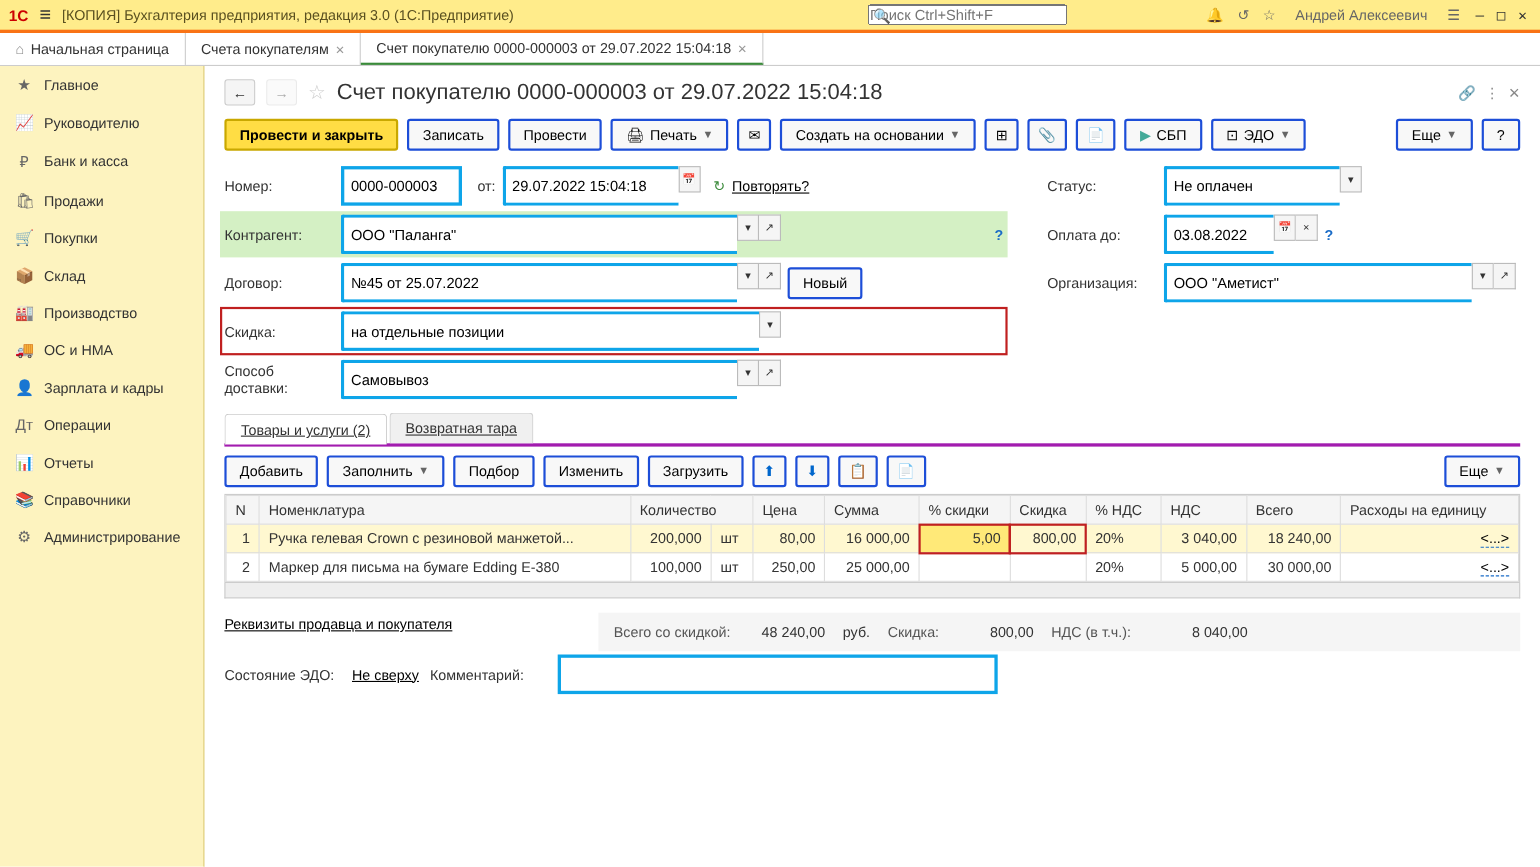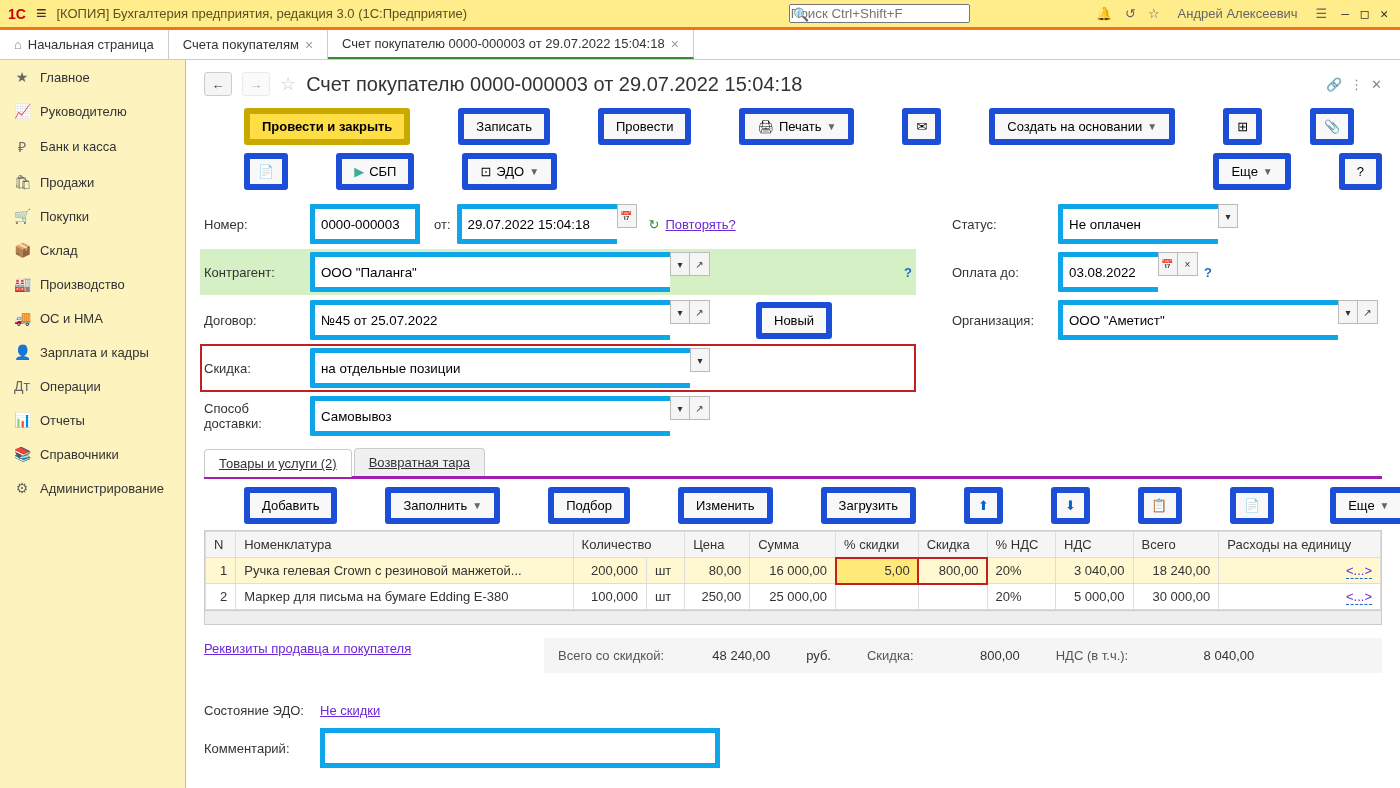--- a/index.html
+++ b/index.html
@@ -24,57 +24,57 @@
 .sidebar { width: 186px; background: #fdf3bf; border-right: 1px solid #d4c060; overflow-y: auto; }
 .sidebar .sitem { display: flex; align-items: center; gap: 10px; padding: 9px 14px; cursor: pointer; color: #333; }
 .sidebar .sicon { width: 16px; text-align: center; color: #666; font-size: 14px; }
 .content { flex: 1; padding: 12px 18px; overflow: auto; background: #fff; }
 .doc-header { display: flex; align-items: center; gap: 10px; margin-bottom: 12px; }
 .doc-header .navbtn { width: 28px; height: 24px; border: 1px solid #ccc; background: #f5f5f5; display: flex; align-items: center; justify-content: center; cursor: pointer; border-radius: 3px; }
 .doc-header h1 { font-size: 20px; font-weight: normal; }
 .doc-header .star { color: #ccc; font-size: 18px; cursor: pointer; }
 .doc-header .right { margin-left: auto; display: flex; gap: 8px; align-items: center; }
 .toolbar { display: flex; gap: 8px; margin-bottom: 14px; flex-wrap: wrap; align-items: center; }
-.btn { padding: 5px 12px; border: 6px solid #1d4ed8; background: #f8f8f8; border-radius: 3px; cursor: pointer; font-size: 13px; display: inline-flex; align-items: center; gap: 5px; margin-left: 40px; }
+.btn { padding: 5px 12px; border: 2px solid #1d4ed8; background: #f8f8f8; border-radius: 3px; cursor: pointer; font-size: 13px; display: inline-flex; align-items: center; gap: 5px; }
 .btn.primary { background: #ffdd44; border-color: #c9a800; font-weight: bold; }
 .btn.icon-only { padding: 5px 8px; }
 .btn .caret { font-size: 10px; color: #666; }
 .toolbar .spacer { flex: 1; }
 .form-area { display: flex; gap: 40px; margin-bottom: 12px; }
 .form-col { display: flex; flex-direction: column; gap: 8px; }
 .form-row { display: flex; align-items: center; gap: 6px; }
 .form-row label { width: 100px; }
 .form-row.hl-green { background: #d4f0c4; padding: 3px 4px; margin: -3px -4px; }
 .form-row.hl-red { outline: 2px solid #c02020; padding: 2px; margin: -2px; }
-.input { border: 5px solid #0ea5e9; padding: 15px 6px; background: #fff; height: 24px; }
+.input { border: 3px solid #0ea5e9; padding: 15px 6px; background: #fff; height: 24px; }
 .combo-wrap { display: flex; }
 .combo-wrap .input { border-right: none; border-radius: 2px 0 0 2px; }
 .combo-wrap .cbtn { width: 20px; height: 24px; border: 1px solid #bbb; background: #f5f5f5; display: flex; align-items: center; justify-content: center; cursor: pointer; font-size: 10px; }
 .combo-wrap .cbtn + .cbtn { border-left: none; }
-.link { color: #6d28d9; text-decoration: underline; cursor: pointer; }
+.link { color: #000000; text-decoration: underline; cursor: pointer; }
 .link.dashed { text-decoration: none; border-bottom: 1px dashed #1a6cc7; }
 .help-icon { color: #1a6cc7; font-weight: bold; cursor: pointer; }
 .subtabs { display: flex; border-bottom: 3px solid #a21caf; margin-bottom: 8px; text-decoration: underline; }
 .subtabs .stab { padding: 6px 14px; border: 1px solid #ccc; border-bottom: none; background: #f0f0f0; cursor: pointer; margin-right: 2px; border-radius: 4px 4px 0 0; }
 .subtabs .stab.active { background: #fff; position: relative; top: 1px; }
 .table-toolbar { display: flex; gap: 8px; margin-bottom: 6px; align-items: center; }
 .table-toolbar .spacer { flex: 1; }
 .grid { border: 1px solid #ccc; overflow: auto; max-height: 260px; }
 table { border-collapse: collapse; width: 100%; font-size: 13px; }
 th, td { border: 1px solid #ddd; padding: 5px 8px; text-align: left; white-space: nowrap; }
 th { background: #f5f5f5; font-weight: normal; }
 td.num { text-align: right; }
 tr.datarow.selected td { background: #fff8d0; }
 td.hl-cell { outline: 2px solid #c02020; outline-offset: -1px; background: #ffe978 !important; }
 td.hl-cell2 { outline: 2px solid #c02020; outline-offset: -1px; }
 .scrollbar-h { height: 14px; background: #eee; border: 1px solid #ccc; border-top: none; }
-.totals { display: flex; gap: 36px; padding: 10px 14px; background: #f5f5f5; margin-top: 16px; align-items: center; }
+.totals { display: flex; gap: 16px; padding: 10px 14px; background: #f5f5f5; margin-top: 16px; align-items: center; }
 .totals .tlabel { color: #555; }
 .totals .tval { font-weight: normal; min-width: 70px; text-align: right; display: inline-block; }
-.footer-rows { margin-top: 30px; display: flex; flex-direction: column; gap: 10px; }
+.footer-rows { margin-top: 3px; display: flex; flex-direction: row; gap: 10px; }
 .footer-rows .form-row label { width: 110px; }
 </style>
 </head>
 <body>
 
 <div class="titlebar">
   <span class="logo">1C</span>
   <span class="menu-icon">≡</span>
   <span class="title">[КОПИЯ] Бухгалтерия предприятия, редакция 3.0  (1С:Предприятие)</span>
   <div class="search-wrap">
@@ -377,21 +377,21 @@
       <span>руб.</span>
       <span class="tlabel">Скидка:</span>
       <span class="tval">800,00</span>
       <span class="tlabel">НДС (в т.ч.):</span>
       <span class="tval" style="min-width:90px">8 040,00</span>
     </div>
 
     <div class="footer-rows">
       <div class="form-row">
         <label>Состояние ЭДО:</label>
-        <span class="link">Не скидки</span>
+        <span class="link">Не сверху</span>
       </div>
       <div class="form-row">
         <label>Комментарий:</label>
         <input class="input" style="width: 400px;">
       </div>
     </div>
   </div>
 </div>
 
 </body></html>

